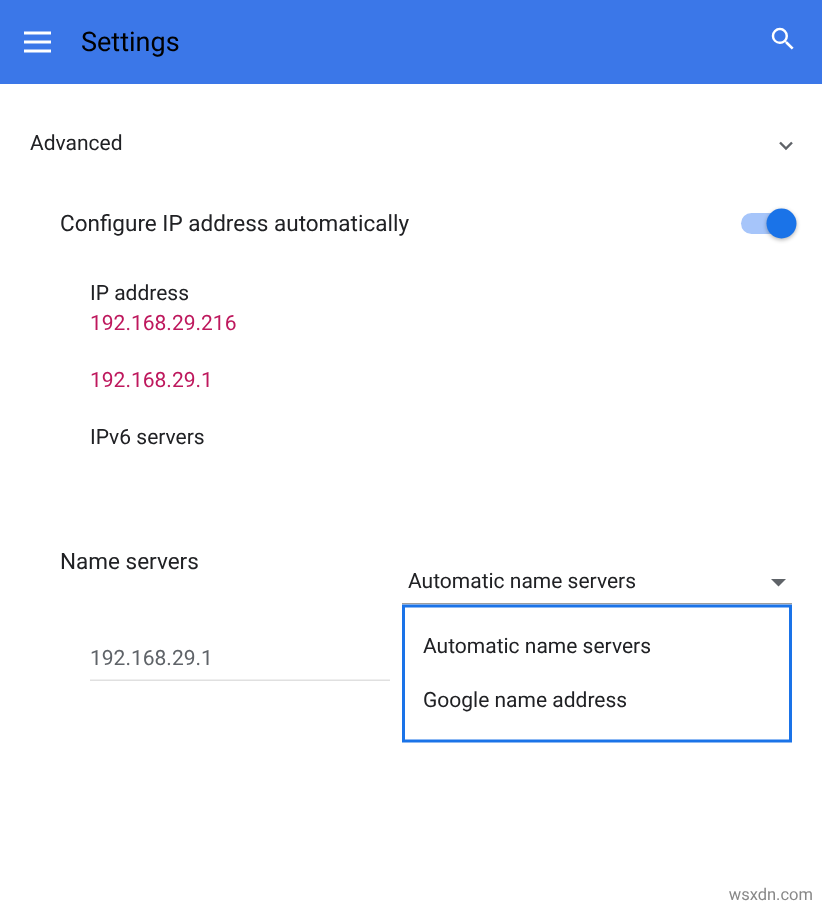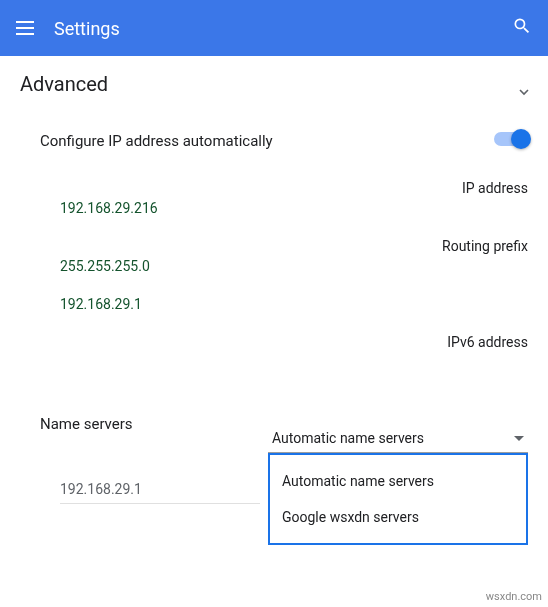--- a/index.html
+++ b/index.html
@@ -1,35 +1,35 @@
 <!DOCTYPE html>
 <html><head>
   <meta charset="utf-8">
   <style>
     * { box-sizing: border-box; margin: 0; padding: 0; }
     body { font-family: Roboto, "Segoe UI", Arial, sans-serif; background: #fff; width: 548px; height: 607px; color: #202124; position: relative; }
-    .header { background: #3b77e8; height: 56px; display: flex; align-items: center; padding: 0 16px; color: #ffffff; }
+    .header { background: #3b77e8; height: 56px; display: flex; align-items: center; padding: 0 16px; color: #000000; }
     .hamburger { width: 18px; height: 14px; display: flex; flex-direction: column; justify-content: space-between; margin-right: 20px; cursor: pointer; }
     .hamburger span { display: block; height: 2px; background: #fff; }
     .title { font-size: 18px; font-weight: 400; flex: 1; }
     .search-icon svg { fill: #fff; }
     .content { padding: 0; }
-    .section-row { display: flex; align-items: center; justify-content: space-between; padding: 16px 20px; cursor: pointer; font-size: 20px; color: #202124; }
+    .section-row { display: flex; align-items: center; justify-content: space-between; padding: 16px 20px; cursor: pointer; font-size: 14px; color: #202124; margin-top: 16px; }
     .section-row.network { padding-top: 18px; padding-bottom: 18px; }
     .chev { width: 10px; height: 10px; }
     .chev svg { stroke: #5f6368; fill: none; }
     .body { padding: 0 20px; }
-    .toggle-row { display: flex; justify-content: space-between; padding: 20px 0 20px 20px; }
+    .toggle-row { display: flex; align-items: center; justify-content: space-between; padding: 20px 0 20px 20px; }
     .toggle-row .label { font-size: 15px; color: #202124; }
     .switch { position: relative; width: 34px; height: 14px; background: #a6c5fa; border-radius: 7px; cursor: pointer; }
     .switch .knob { position: absolute; right: -3px; top: -3px; width: 20px; height: 20px; background: #1a73e8; border-radius: 50%; box-shadow: 0 1px 3px rgba(0,0,0,.3); }
     .fields { padding-left: 40px; }
     .field { padding: 10px 0 12px; }
-    .field-label { font-size: 14px; color: #202124; margin-bottom: 4px; text-align: right; }
-    .field-value { font-size: 14px; color: #14532d; }
+    .field-label { font-size: 14px; color: #202124; margin-bottom: 4px; }
+    .field-value { font-size: 14px; color: #be185d; }
     .ns-row { display: flex; align-items: center; padding: 28px 0 8px 20px; justify-content: space-between; }
     .ns-label { font-size: 15px; flex: 1; }
     .select-wrap { position: relative; width: 260px; margin-top: 32px; }
     .select-display { display: flex; align-items: center; justify-content: space-between; padding: 4px 4px 6px 4px; font-size: 14px; color: #202124; border-bottom: 1px solid #9e9e9e; cursor: pointer; }
     .tri { width: 0; height: 0; border-left: 5px solid transparent; border-right: 5px solid transparent; border-top: 5px solid #5f6368; }
     .dropdown { position: absolute; left: 0; top: 100%; width: 100%; background: #fff; border: 2px solid #1a73e8; padding: 8px 0; z-index: 10; }
     .dropdown .opt { padding: 10px 12px; font-size: 14px; color: #202124; cursor: pointer; }
     .ns-value-row { padding: 20px 0 20px 40px; }
     .ns-value { font-size: 14px; color: #5f6368; padding-bottom: 6px; border-bottom: 1px solid #e0e0e0; width: 200px; }
     .watermark { position: absolute; bottom: 4px; right: 6px; font-size: 11px; color: #888; margin-left: 11px; }
@@ -71,42 +71,38 @@
         <div class="knob"></div>
       </div>
     </div>
 
     <div class="fields">
       <div class="field">
         <div class="field-label">IP address</div>
         <div class="field-value">192.168.29.216</div>
       </div>
       <div class="field">
-        <div class="field-label">Routing prefix</div>
-        <div class="field-value">255.255.255.0</div>
-      </div>
-      <div class="field">
         <div class="field-value">192.168.29.1</div>
       </div>
       <div class="field">
-        <div class="field-label">IPv6 address</div>
+        <div class="field-label">IPv6 servers</div>
         <div class="field-value"></div>
       </div>
     </div>
 
     <div class="ns-row">
       <span class="ns-label">Name servers</span>
       <div class="select-wrap">
         <div class="select-display">
           <span>Automatic name servers</span>
           <span class="tri"></span>
         </div>
         <div class="dropdown">
           <div class="opt">Automatic name servers</div>
-          <div class="opt">Google wsxdn servers</div>
+          <div class="opt">Google name address</div>
         </div>
       </div>
     </div>
 
     <div class="ns-value-row">
       <div class="ns-value">192.168.29.1</div>
     </div>
 
   </div>
 </div>

